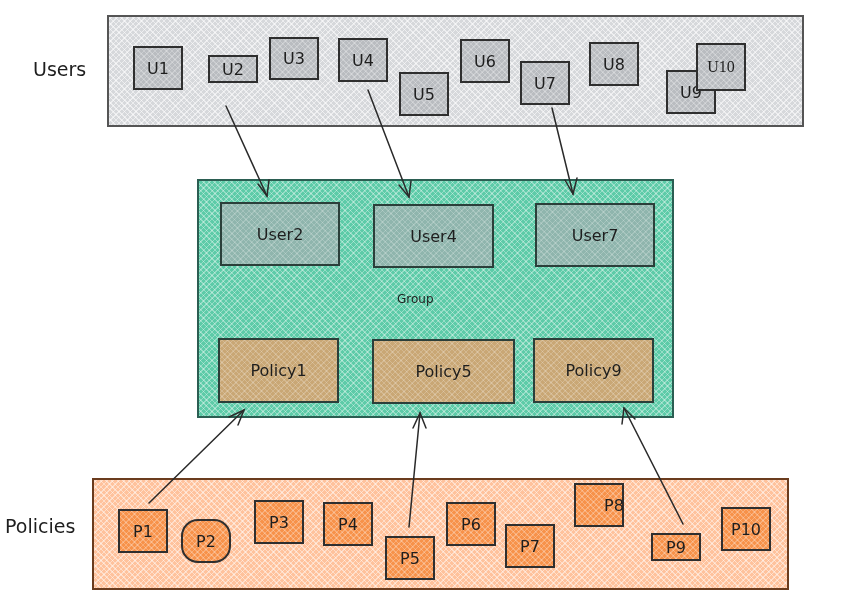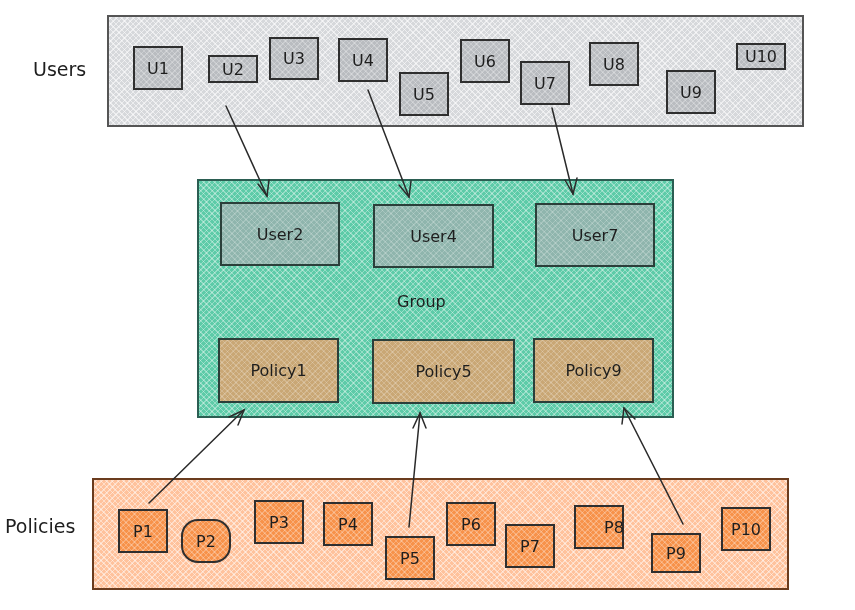--- a/index.html
+++ b/index.html
@@ -27,62 +27,62 @@
       background-image: repeating-linear-gradient(45deg, rgba(255,255,255,0.55) 0 1px, transparent 1px 4px),
                         repeating-linear-gradient(-45deg, rgba(255,255,255,0.55) 0 1px, transparent 1px 4px); }
     #group-container { left:197px; top:179px; width:477px; height:239px; border:2px solid #2b5e52;
       background-color:#5dcba8;
       background-image: repeating-linear-gradient(45deg, rgba(255,255,255,0.35) 0 1px, transparent 1px 4px),
                         repeating-linear-gradient(-45deg, rgba(255,255,255,0.35) 0 1px, transparent 1px 4px); }
     #policies-container { left:92px; top:478px; width:697px; height:112px; border:2px solid #6b3c1e;
       background-color:#ffc29c;
       background-image: repeating-linear-gradient(45deg, rgba(255,255,255,0.45) 0 1px, transparent 1px 4px),
                         repeating-linear-gradient(-45deg, rgba(255,255,255,0.45) 0 1px, transparent 1px 4px); }
-    .group-label { position:absolute; left:397px; top:292px; font-size:16px; }
+    .group-label { position:absolute; left:397px; top:292px; font-size:12px; }
   </style>
 </head>
 <body>
 
 <div class="container" id="users-container"></div>
 <div class="container" id="group-container"></div>
 <div class="container" id="policies-container"></div>
 
 <div class="lbl" style="left:33px;top:58px;">Users</div>
 <div class="lbl" style="left:5px;top:515px;">Policies</div>
 
 <div class="box ubox" style="left:133px;top:46px;width:50px;height:44px;">U1</div>
 <div class="box ubox" style="left:208px;top:55px;width:50px;height:28px;">U2</div>
 <div class="box ubox" style="left:269px;top:37px;width:50px;height:43px;">U3</div>
 <div class="box ubox" style="left:338px;top:38px;width:50px;height:44px;">U4</div>
 <div class="box ubox" style="left:399px;top:72px;width:50px;height:44px;">U5</div>
 <div class="box ubox" style="left:460px;top:39px;width:50px;height:44px;">U6</div>
 <div class="box ubox" style="left:520px;top:61px;width:50px;height:44px;">U7</div>
 <div class="box ubox" style="left:589px;top:42px;width:50px;height:44px;">U8</div>
 <div class="box ubox" style="left:666px;top:70px;width:50px;height:44px;">U9</div>
-<div class="box ubox" style="left:736px;top:43px;width:50px;height:27px;">U10</div>
+<div class="box ubox" style="left:696px;top:43px;width:50px;height:48px;font-family:Liberation Serif, serif;">U10</div>
 
 <div class="box gubox" style="left:220px;top:202px;width:120px;height:64px;">User2</div>
 <div class="box gubox" style="left:373px;top:204px;width:121px;height:64px;">User4</div>
 <div class="box gubox" style="left:535px;top:203px;width:120px;height:64px;">User7</div>
 
 <div class="group-label">Group</div>
 
 <div class="box gpbox" style="left:218px;top:338px;width:121px;height:65px;">Policy1</div>
 <div class="box gpbox" style="left:372px;top:339px;width:143px;height:65px;">Policy5</div>
 <div class="box gpbox" style="left:533px;top:338px;width:121px;height:65px;">Policy9</div>
 
 <div class="box pbox" style="left:118px;top:509px;width:50px;height:44px;">P1</div>
 <div class="box pbox" style="left:181px;top:519px;width:50px;height:44px;border-radius:17px;">P2</div>
 <div class="box pbox" style="left:254px;top:500px;width:50px;height:44px;">P3</div>
 <div class="box pbox" style="left:323px;top:502px;width:50px;height:44px;">P4</div>
 <div class="box pbox" style="left:385px;top:536px;width:50px;height:44px;">P5</div>
 <div class="box pbox" style="left:446px;top:502px;width:50px;height:44px;">P6</div>
 <div class="box pbox" style="left:505px;top:524px;width:50px;height:44px;">P7</div>
-<div class="box pbox" style="left:574px;top:505px;width:50px;height:44px;padding-left:30px;">P8</div>
-<div class="box pbox" style="left:651px;top:533px;width:50px;height:40px;">P9</div>
+<div class="box pbox" style="left:574px;top:483px;width:50px;height:44px;padding-left:30px;">P8</div>
+<div class="box pbox" style="left:651px;top:533px;width:50px;height:28px;">P9</div>
 <div class="box pbox" style="left:721px;top:507px;width:50px;height:44px;">P10</div>
 
 <svg class="canvas" width="855" height="610">
   <g stroke="#2a2a2a" stroke-width="1.5" fill="none" stroke-linecap="round">
 
     <path d="M226 106 L267 196"></path>
     <path d="M258 184 L267 196 L269 180"></path>
 
     <path d="M368 90 L409 197"></path>
     <path d="M399 185 L409 197 L411 181"></path>

